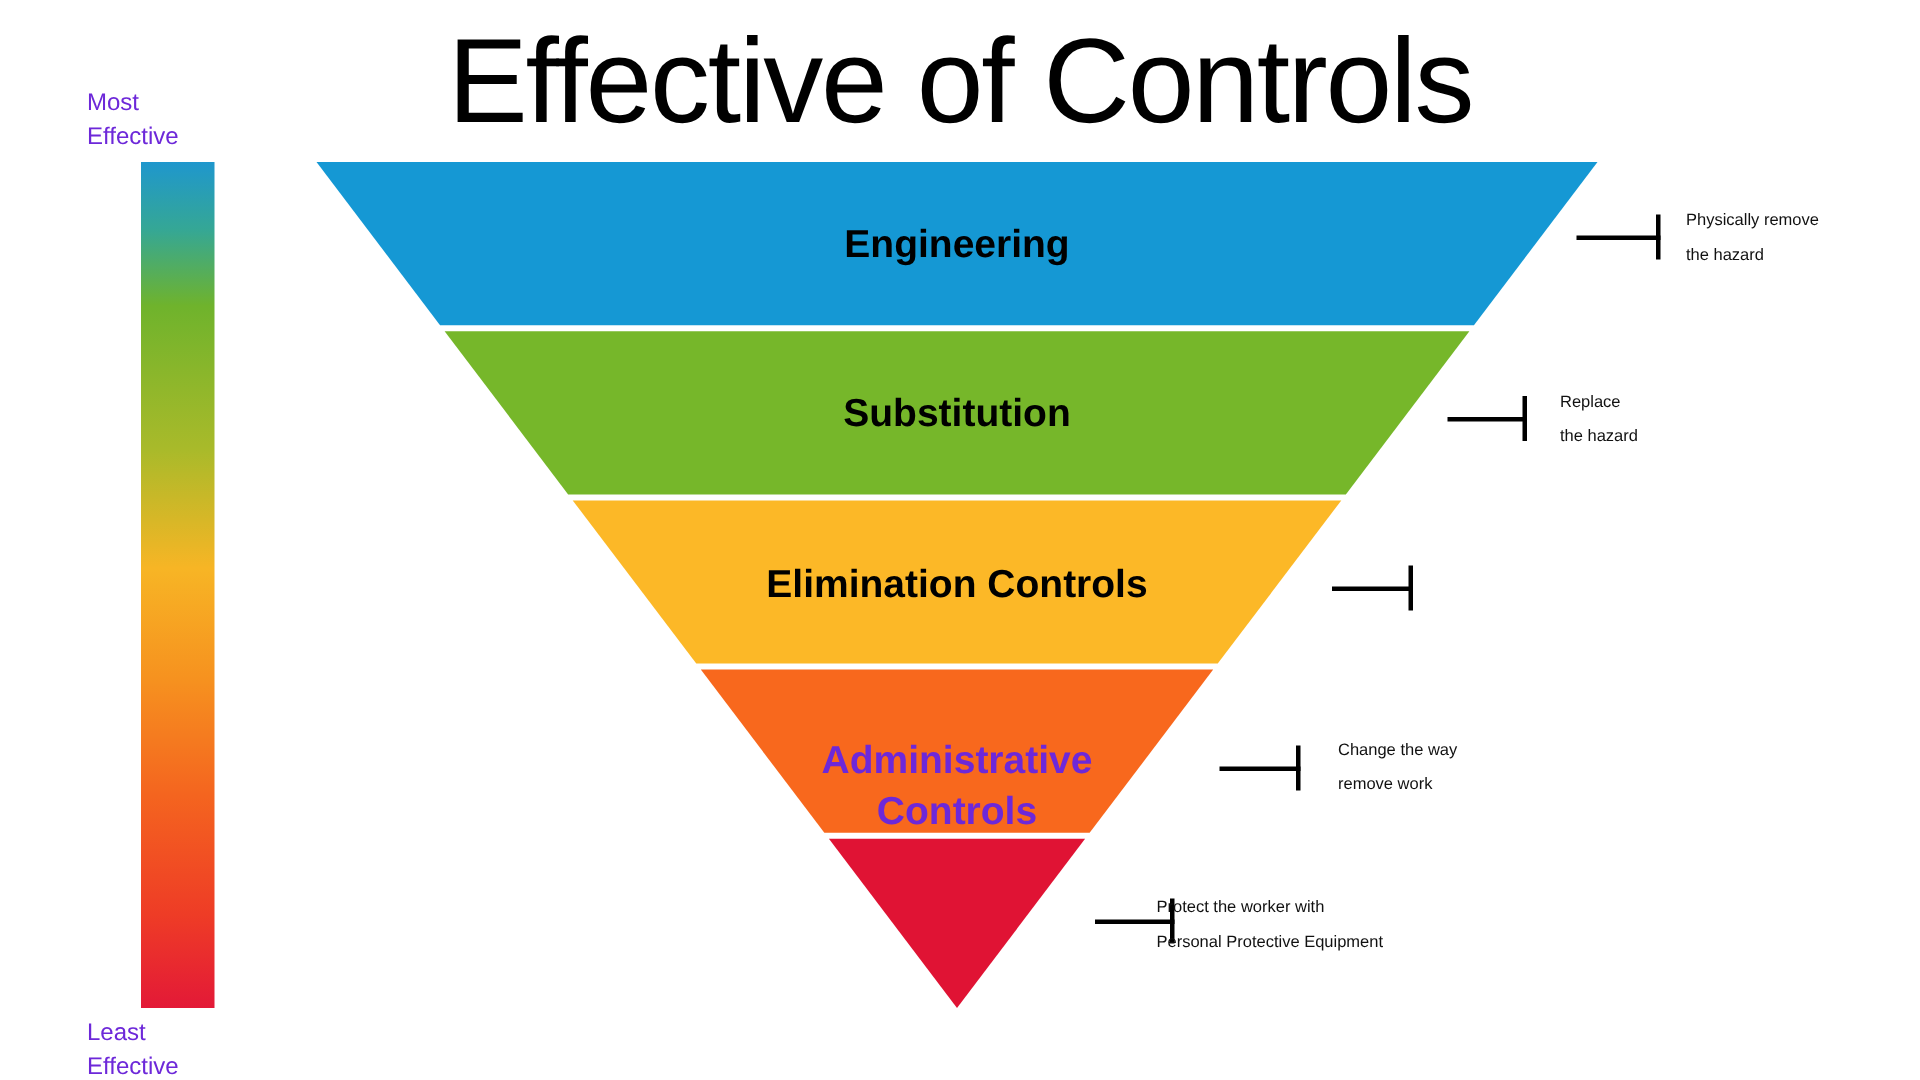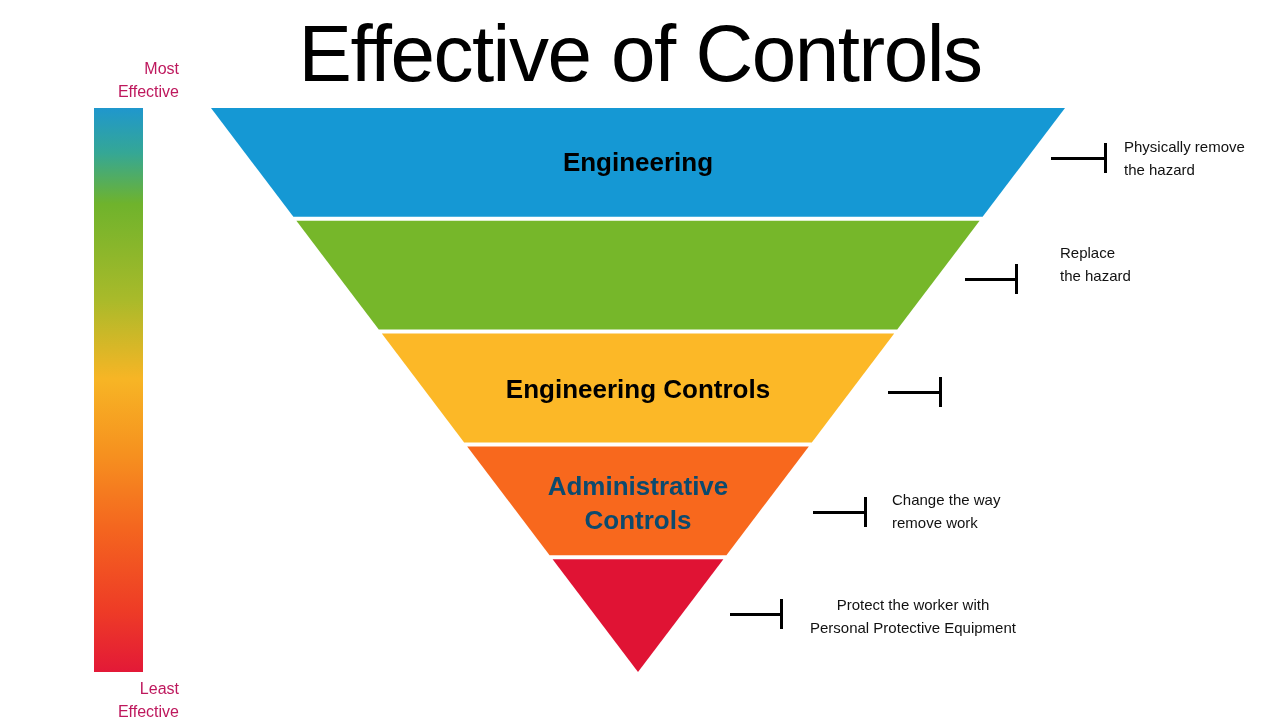--- a/index.html
+++ b/index.html
@@ -13,22 +13,22 @@
     position: absolute; left: 0; right: 0; top: 12px;
     text-align: center;
     font-size: 80px; font-weight: 400; letter-spacing: -1.5px;
     color: #000000; line-height: 1.05;
     white-space: nowrap;
   }
 
   
   .scale-label {
     position: absolute; left: 58px; width: 121px;
-    text-align: right; font-size: 16px; line-height: 23px;
-    color: #be185d; white-space: pre-line;
+    text-align: left; font-size: 16px; line-height: 23px;
+    color: #6d28d9; white-space: pre-line;
   }
   .scale-label.most  { top: 57px; }
   .scale-label.least { top: 677px; }
   .gradient-bar {
     position: absolute; left: 94px; top: 108px; width: 49px; height: 564px;
   }
 
   
   svg.pyramid { position: absolute; left: 0; top: 0; width: 1280px; height: 720px; }
 
@@ -47,28 +47,28 @@
   .marker { position: absolute; height: 30px; }
   .marker .h { position: absolute; left: 0; right: 0; top: 14px; height: 3px; background: #000000; }
   .marker .v { position: absolute; right: 0; top: 0; bottom: 0; width: 3px; background: #000000; }
   .m0 { left: 1051px; top: 143px; width: 56px; }
   .m1 { left:  965px; top: 264px; width: 53px; }
   .m2 { left:  888px; top: 377px; width: 54px; }
   .m3 { left:  813px; top: 497px; width: 54px; }
   .m4 { left:  730px; top: 599px; width: 53px; }
 
   .ann-text {
-    position: absolute; font-size: 15px; line-height: 22.5px;
+    position: absolute; font-size: 11px; line-height: 22.5px;
     color: #111111; white-space: pre-line;
   }
   .t0 { left: 1124px; top: 136px; }
-  .t1 { left: 1040px; top: 242px; margin-left: 20px; }
+  .t1 { left: 1040px; top: 257px; }
   .t2 { left:  968px; top: 369px; }
   .t3 { left:  892px; top: 489px; }
-  .t4 { left:  810px; top: 594px; text-align: center; }
+  .t4 { left:  771px; top: 594px; }
 </style>
 </head>
 <body>
 
 <div class="canvas">
 
   <div class="title">Effective of Controls</div>
 
   <div class="scale-label most">Most
 Effective</div>
@@ -78,22 +78,23 @@
 
   <svg class="pyramid" id="pyramid-svg" viewBox="0 0 1280 720">
       <polygon points="211,108 1065,108 982.6283687943262,216.8 293.3716312056738,216.8" fill="#1598d4"></polygon>
       <polygon points="296.4,220.8 979.6,220.8 897.2283687943262,329.6 378.77163120567377,329.6" fill="#76b72a"></polygon>
       <polygon points="381.8,333.6 894.2,333.6 811.8283687943263,442.4 464.17163120567375,442.4" fill="#fcb827"></polygon>
       <polygon points="467.2,446.4 808.8,446.4 726.4283687943262,555.2 549.5716312056738,555.2" fill="#f8681d"></polygon>
       <polygon points="552.6,559.2 723.4,559.2 638,672" fill="#e01334"></polygon>
     </svg>
 
   <div class="level-label l0" style="color: rgb(0, 0, 0);">Engineering</div>
-  <div class="level-label l2" style="color: rgb(0, 0, 0);">Engineering Controls</div>
-  <div class="level-label l3" style="color: #0c4a6e;">Administrative Controls</div>
+  <div class="level-label l1" style="color: rgb(0, 0, 0);">Substitution</div>
+  <div class="level-label l2" style="color: rgb(0, 0, 0);">Elimination Controls</div>
+  <div class="level-label l3" style="color: #6d28d9; margin-top: 20px;">Administrative Controls</div>
 
   <div class="marker m0">
       <div class="h"></div>
       <div class="v"></div>
     </div>
   <div class="marker m1">
       <div class="h"></div>
       <div class="v"></div>
     </div>
   <div class="marker m2">

